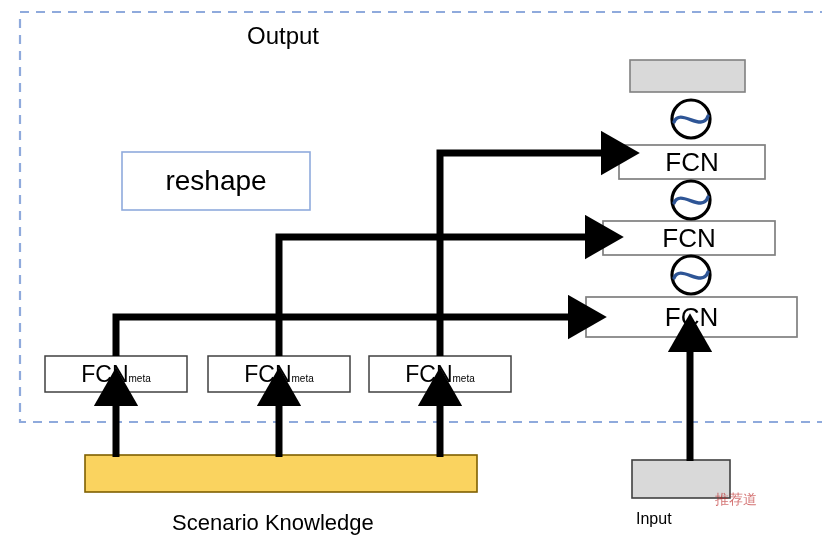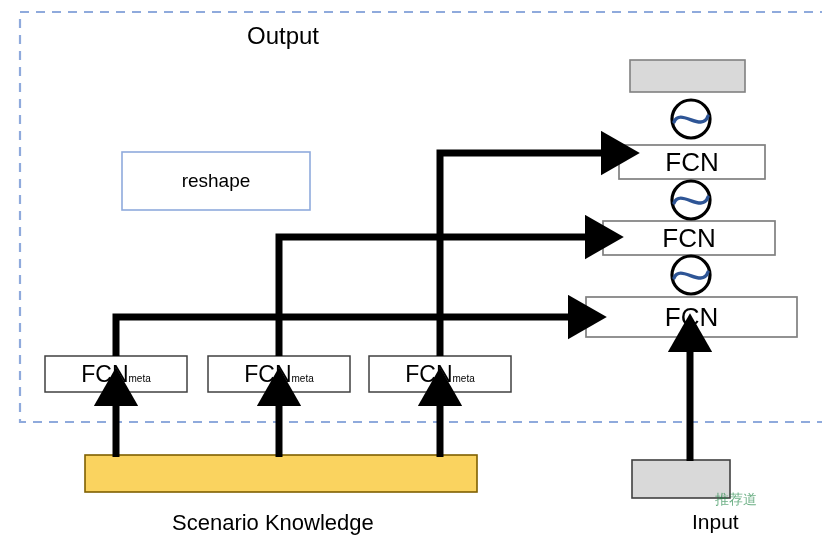--- a/index.html
+++ b/index.html
@@ -6,32 +6,32 @@
   body{width:822px;height:540px;overflow:hidden;
        font-family:"Liberation Sans","DejaVu Sans",sans-serif;}
   #stage{position:relative;width:822px;height:540px;background:#fff;margin-left:12px;}
   #stage svg{position:absolute;top:0;left:0;width:822px;height:540px;}
 
   .lbl{position:absolute;color:#000;white-space:nowrap;}
   .lbl-output{left:0;top:22px;width:822px;text-align:center;}
   .lbl-output span{position:relative;left:-140px;font-size:24px;}
   .lbl-wb{left:430px;top:99px;font-size:21px;}
   .lbl-scenario{left:160px;top:510px;font-size:22px;}
-  .lbl-input{left:680px;top:510px;font-size:21px;}
+  .lbl-input{left:624px;top:510px;font-size:16px;}
 
   .boxtext{position:absolute;display:flex;align-items:center;
            justify-content:center;color:#000;}
   .fcn-text{font-size:26px;}
-  .reshape-text{font-size:19px;}
+  .reshape-text{font-size:28px;}
   .meta-wrap{font-size:23px;line-height:1;}
   .meta-sub{font-size:10px;vertical-align:sub;position:relative;top:4px;}
 
   .wm{position:absolute;left:703px;top:491px;display:flex;
       align-items:center;gap:5px;opacity:.62;}
-  .wm-txt{font-size:14px;color:#15803d;
+  .wm-txt{font-size:14px;color:#b91c1c;
           font-family:"DejaVu Sans",sans-serif;}
 </style>
 </head>
 <body>
 
 <div id="stage">
 
   <svg viewBox="0 0 822 540">
     <defs>
       <marker id="ah" markerWidth="9" markerHeight="9" refX="1.2" refY="3.2" orient="auto" markerUnits="strokeWidth">

